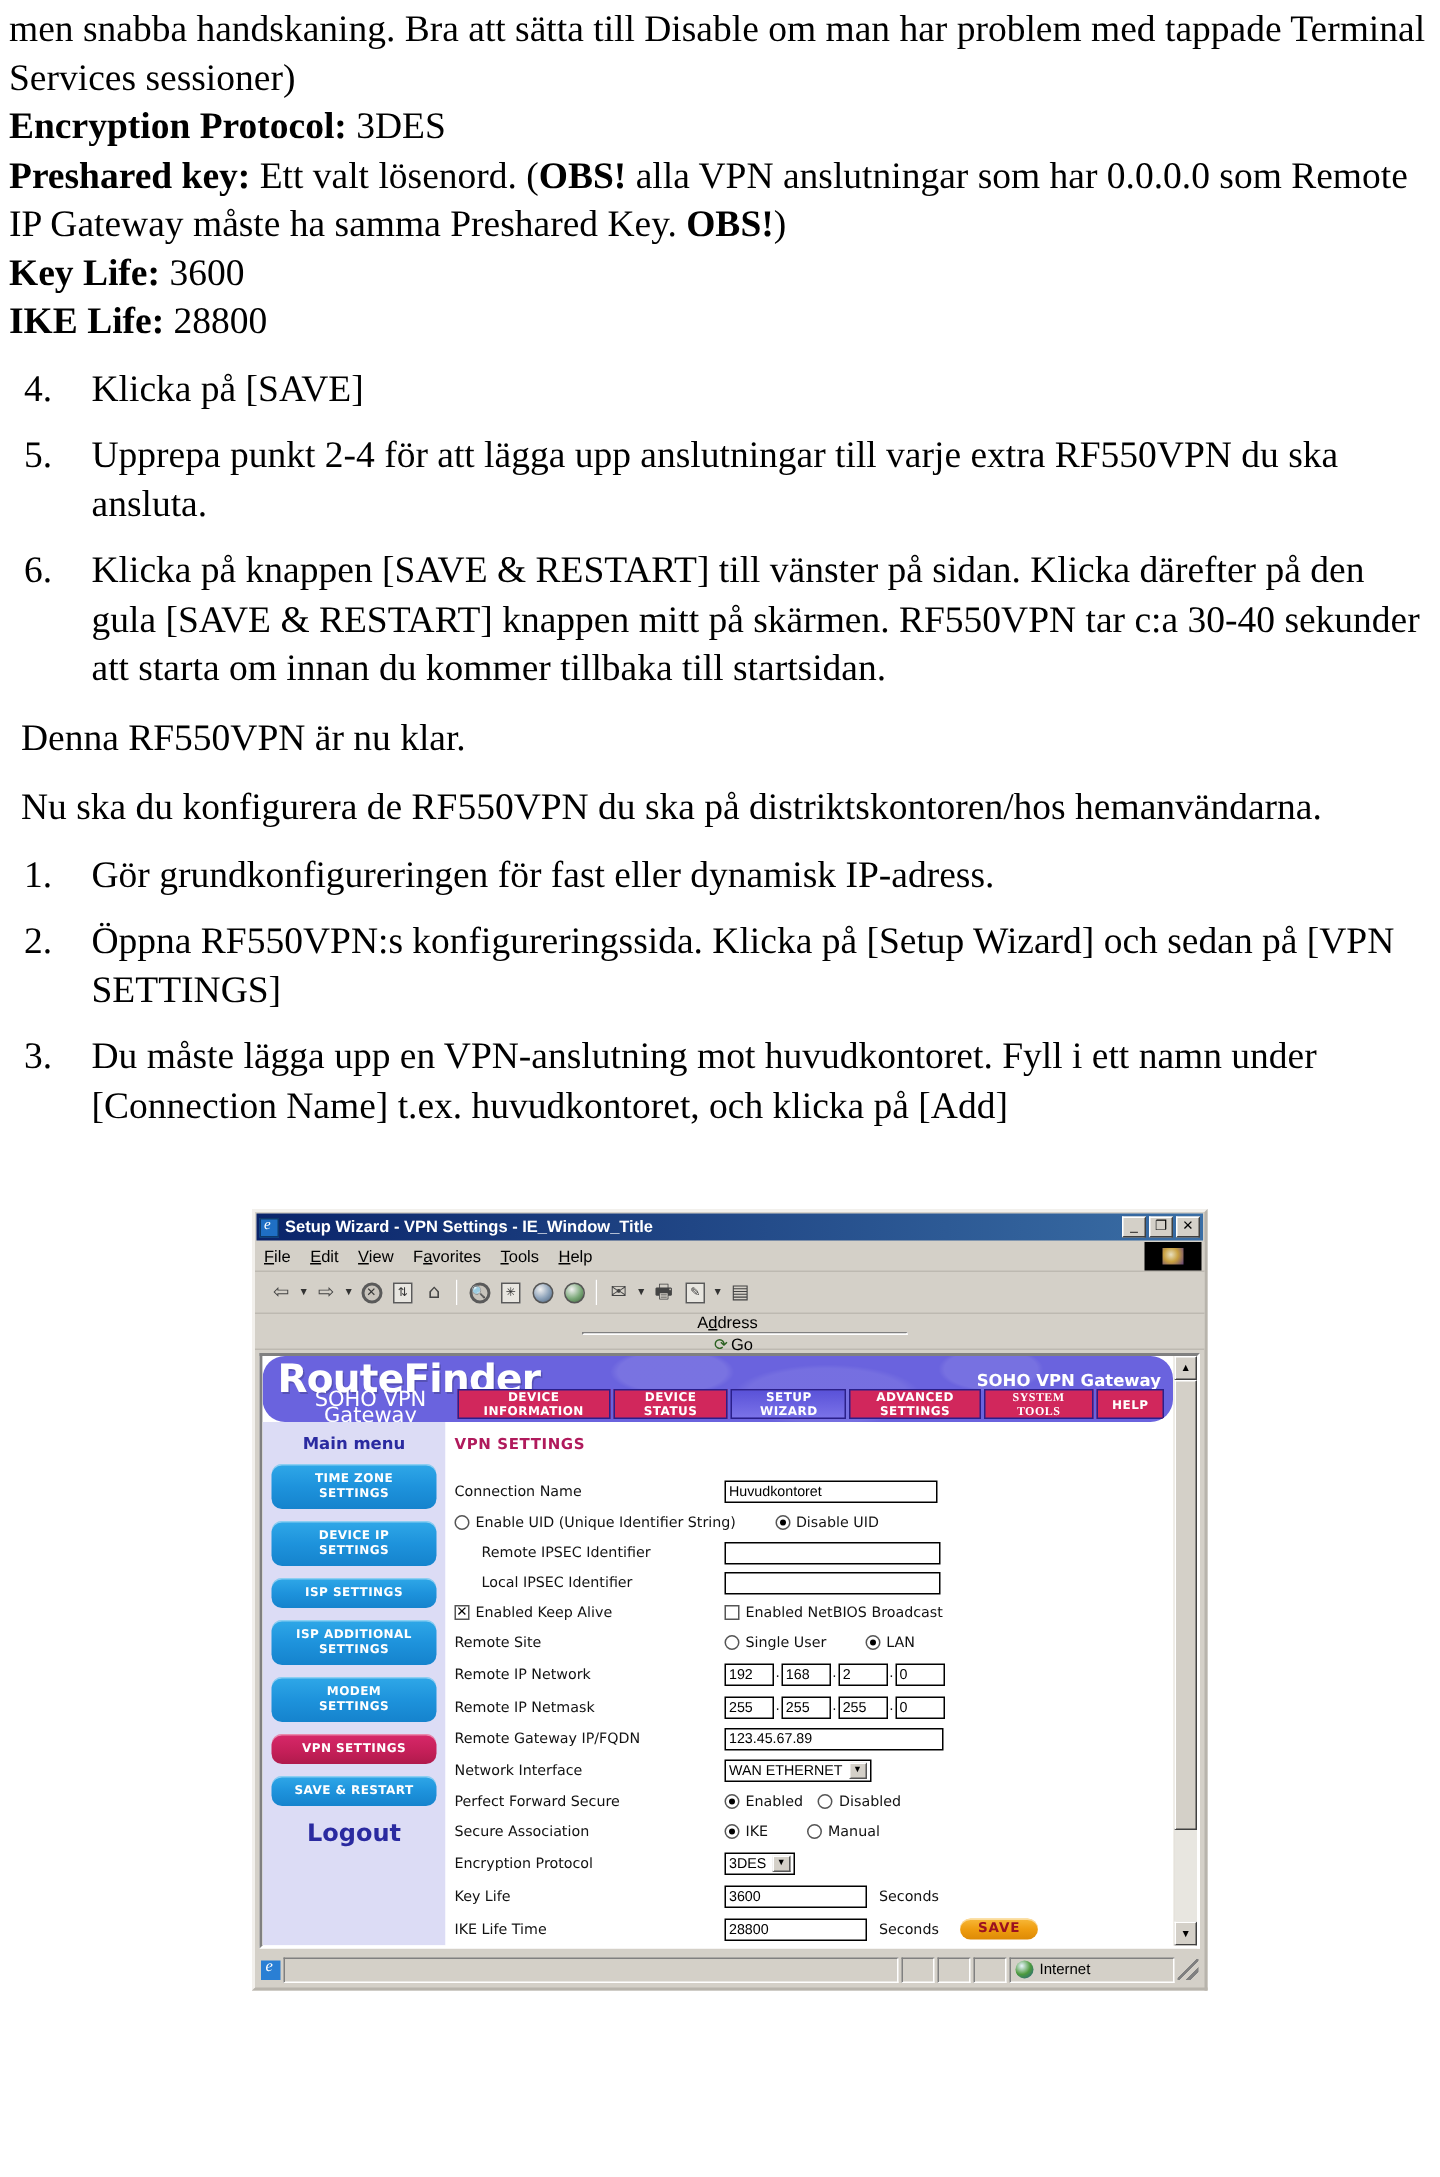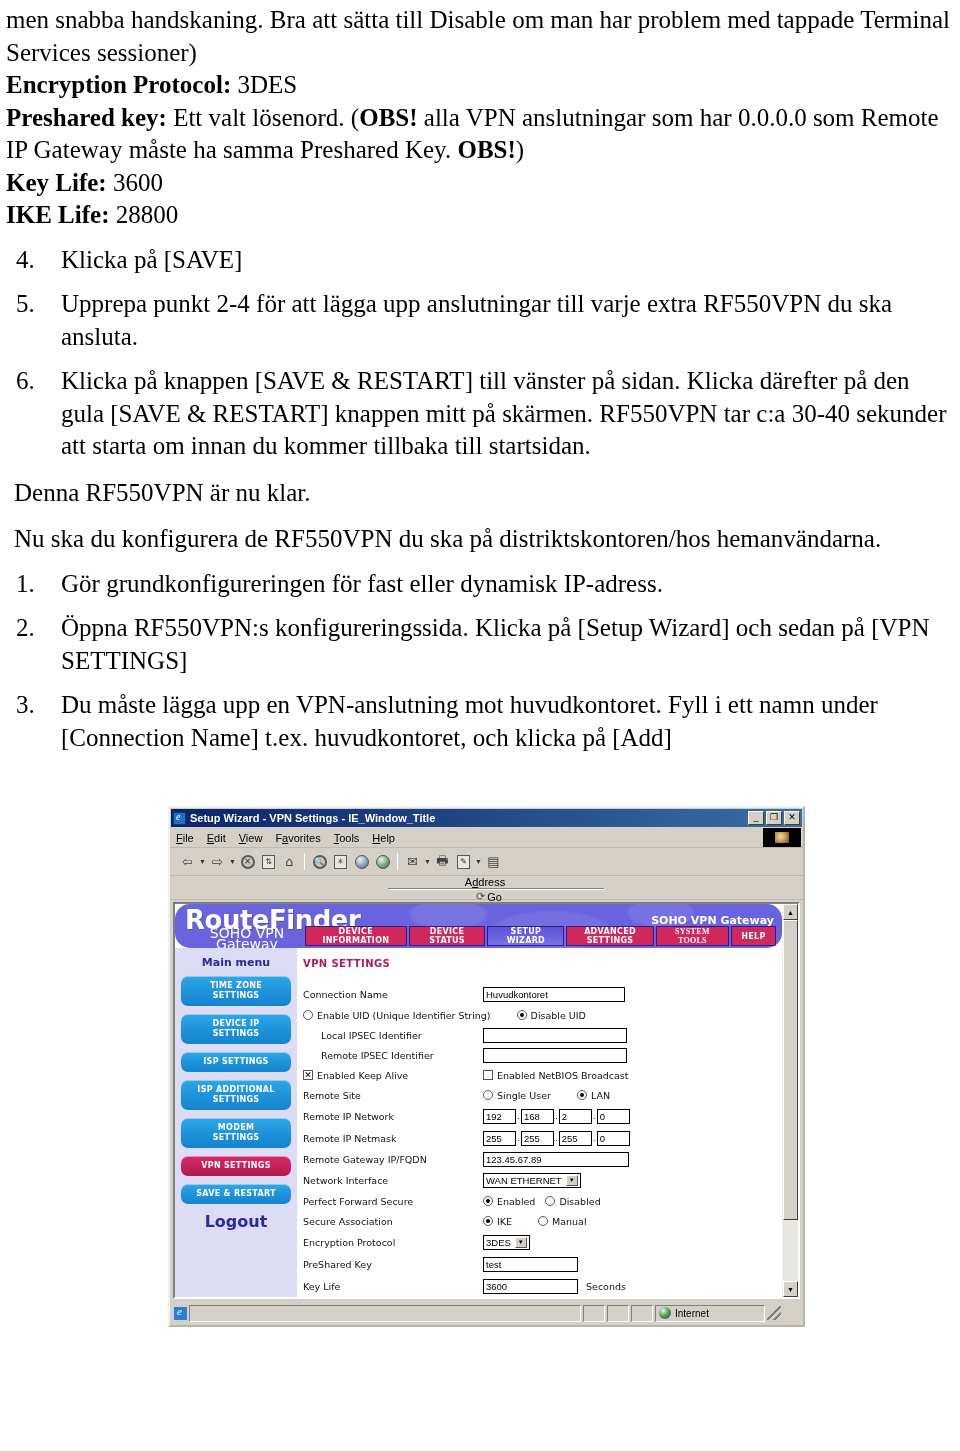--- a/index.html
+++ b/index.html
@@ -540,21 +540,21 @@
     letter-spacing: 0.6px;
     font-family: "DejaVu Sans", sans-serif;
     box-shadow: inset 0 1px 0 rgba(255,255,255,0.5);
   }
   .inline { display: flex; align-items: center; }
   .gap-l { margin-left: 26px; }
 
   
   .statusbar {
     position: absolute;
-    left: 2px; right: 20px; bottom: 2px;
+    left: 2px; right: 2px; bottom: 2px;
     height: 20px;
     background: #d4d0c8;
     display: flex;
     align-items: center;
     gap: 2px;
     padding: 0 2px;
   }
   .st-pane {
     height: 17px;
     border: 1px solid #808080;
@@ -771,26 +771,26 @@
               <span class="fradio"></span>
               <span>Enable UID (Unique Identifier String)</span>
             </span>
             <span class="inline gap-l">
               <span class="fradio on"></span>
               <span>Disable UID</span>
             </span>
           </div>
 
           <div class="frow tight">
+            <span class="flabel ind">Remote IPSEC Identifier</span>
+            <span class="fbox w-ident"></span>
+          </div>
+
+          <div class="frow tight">
             <span class="flabel ind">Local IPSEC Identifier</span>
-            <span class="fbox w-ident"></span>
-          </div>
-
-          <div class="frow tight">
-            <span class="flabel ind">Remote IPSEC Identifier</span>
             <span class="fbox w-ident"></span>
           </div>
 
           <div class="frow tight">
             <span class="inline" style="width:180px">
               <span class="fchk">✕</span>
               <span>Enabled Keep Alive</span>
             </span>
             <span class="inline">
               <span class="fchk"></span>
@@ -870,24 +870,20 @@
           </div>
 
           <div class="frow">
             <span class="flabel">Encryption Protocol</span>
             <span class="fselect">
               <span>3DES</span>
               <span class="arrow">▼</span>
             </span>
           </div>
 
-          <div class="frow">
-            <span class="flabel">PreShared Key</span>
-            <span class="fbox w-key">test</span>
-          </div>
 
           <div class="frow">
             <span class="flabel">Key Life</span>
             <span class="fbox w-key">3600</span>
             <span class="seconds">Seconds</span>
           </div>
 
           <div class="frow">
             <span class="flabel">IKE Life Time</span>
             <span class="fbox w-key">28800</span>

